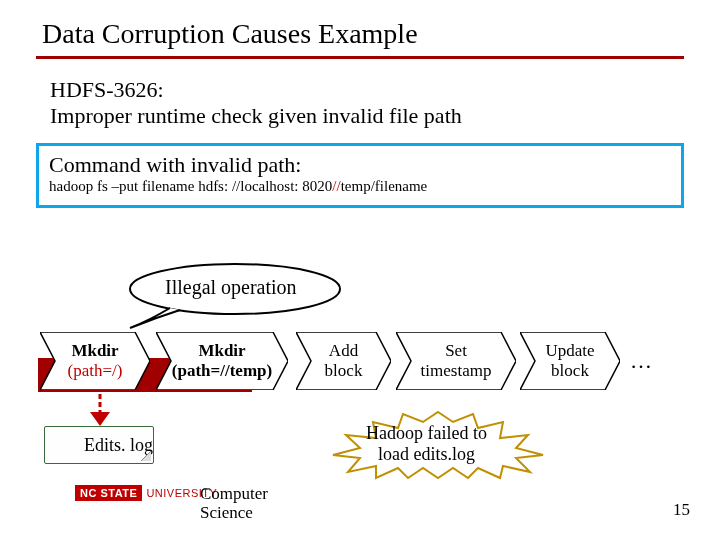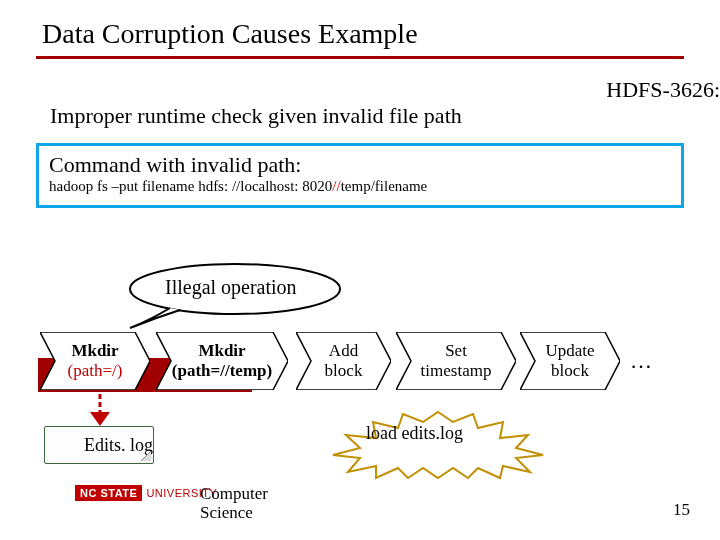--- a/index.html
+++ b/index.html
@@ -18,21 +18,20 @@
     font-weight: normal;
   }
   .title-underline {
     height: 3px;
     background: #a00000;
     margin: 0 36px 0 36px;
   }
   .subtitle1 {
     font-size: 22px;
     padding: 18px 0 0 50px;
-    text-align: right;
   }
   .subtitle2 {
     font-size: 22px;
     padding: 0 2px 0 50px;
   }
   .command-box {
     border: 3px solid #0ea5e9;
     margin: 14px 36px 0 36px;
     padding: 6px 10px 10px 10px;
   }
@@ -259,20 +258,21 @@
 <div class="edits-box">
   <span>Edits. log</span>
   <div class="corner"></div>
 </div>
 
 <div class="fail-bubble">
   <svg width="240" height="70" viewBox="0 0 240 70">
     <polygon points="120,2 135,12 155,4 160,18 185,12 182,28 210,25 198,38 225,45 198,48 212,62 185,56 182,68 160,58 150,68 135,58 120,68 105,58 90,68 80,58 58,68 58,56 30,62 42,48 15,45 42,38 28,25 58,28 55,12 80,18 85,4 105,12" fill="#fff" stroke="#c09000" stroke-width="2"></polygon>
   </svg>
   <div class="fail-text">
+    <div>Hadoop failed to</div>
     <div>load edits.log</div>
   </div>
 </div>
 
 <div class="footer-logo">
   <span class="nc-badge">NC STATE</span>
   <span class="nc-univ">UNIVERSITY</span>
 </div>
 <div class="footer-dept">
   <div>Computer</div>

